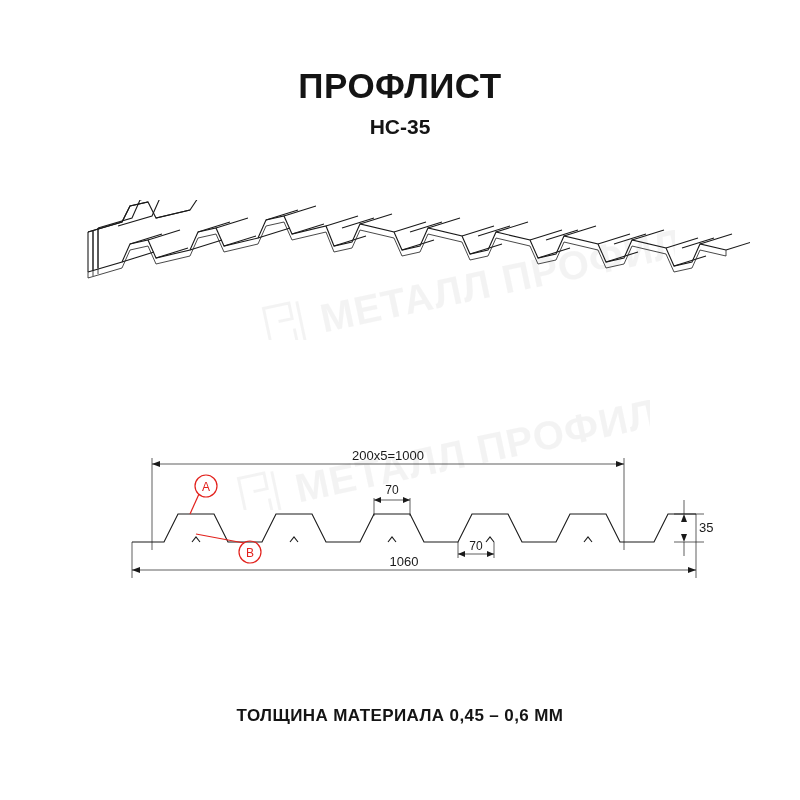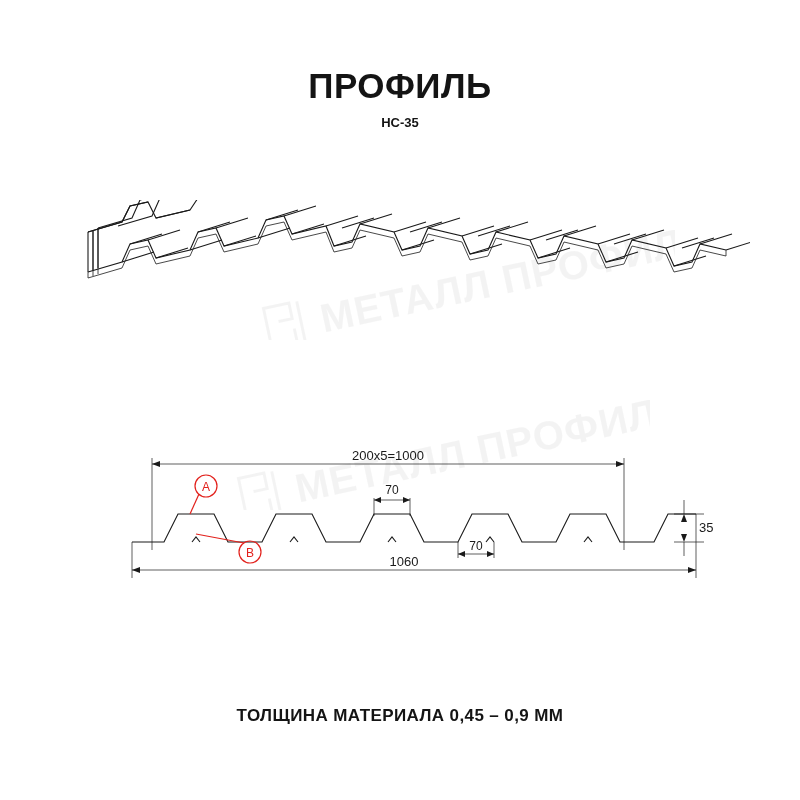--- a/index.html
+++ b/index.html
@@ -30,21 +30,21 @@
     font-weight: bold;
     letter-spacing: 0.5px;
     color: #141414;
   }
   .subtitle {
     position: absolute;
     top: 115px;
     left: 0;
     width: 800px;
     text-align: center;
-    font-size: 13px;
+    font-size: 21px;
     font-weight: bold;
     color: #141414;
   }
   .footer {
     position: absolute;
     top: 706px;
     left: 0;
     width: 800px;
     text-align: center;
     font-size: 17px;
@@ -80,21 +80,21 @@
   .red { stroke: #e2211c; fill: none; stroke-width: 1.2; }
   .redtxt { fill: #e2211c; font-size: 12px; font-family: "Liberation Sans", sans-serif; }
   .dtxt { fill: #1a1a1a; font-size: 13px; font-family: "Liberation Sans", sans-serif; }
   .dtxt-s { fill: #1a1a1a; font-size: 12px; font-family: "Liberation Sans", sans-serif; }
 </style>
 </head>
 <body>
 
 <div class="page">
 
-  <div class="title">ПРОФИЛЬ</div>
+  <div class="title">ПРОФЛИСТ</div>
   <div class="subtitle">НС-35</div>
 
   <div class="wm wm1">
     <svg width="420" height="110" viewBox="0 0 420 110">
       <g transform="rotate(-12 210 55)">
         <g fill="none" stroke="#e9e9e9" stroke-width="3">
           <path d="M8 78 L8 36 L34 36 L34 52 L20 52"></path>
           <path d="M8 78 L34 78 L34 62"></path>
           <path d="M42 36 L42 78"></path>
         </g>
@@ -257,15 +257,15 @@
       </g>
 
       <g>
         <circle class="red" cx="146" cy="122" r="11"></circle>
         <path class="red" d="M140 113 L92 104"></path>
         <text class="redtxt" x="146" y="127" text-anchor="middle">B</text>
       </g>
     </svg>
   </div>
 
-  <div class="footer">ТОЛЩИНА МАТЕРИАЛА 0,45 – 0,9 ММ</div>
+  <div class="footer">ТОЛЩИНА МАТЕРИАЛА 0,45 – 0,6 ММ</div>
 
 </div>
 
 </body></html>

